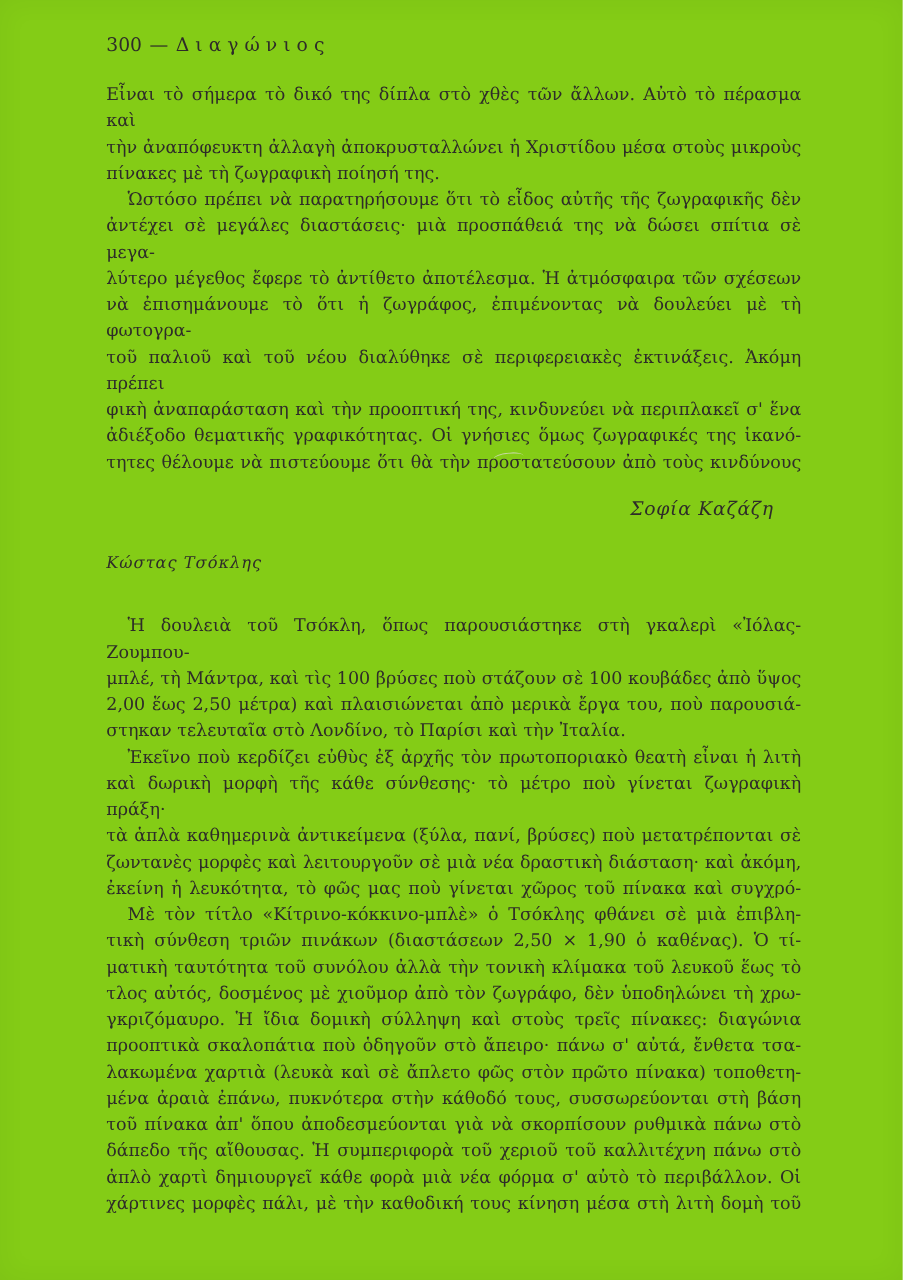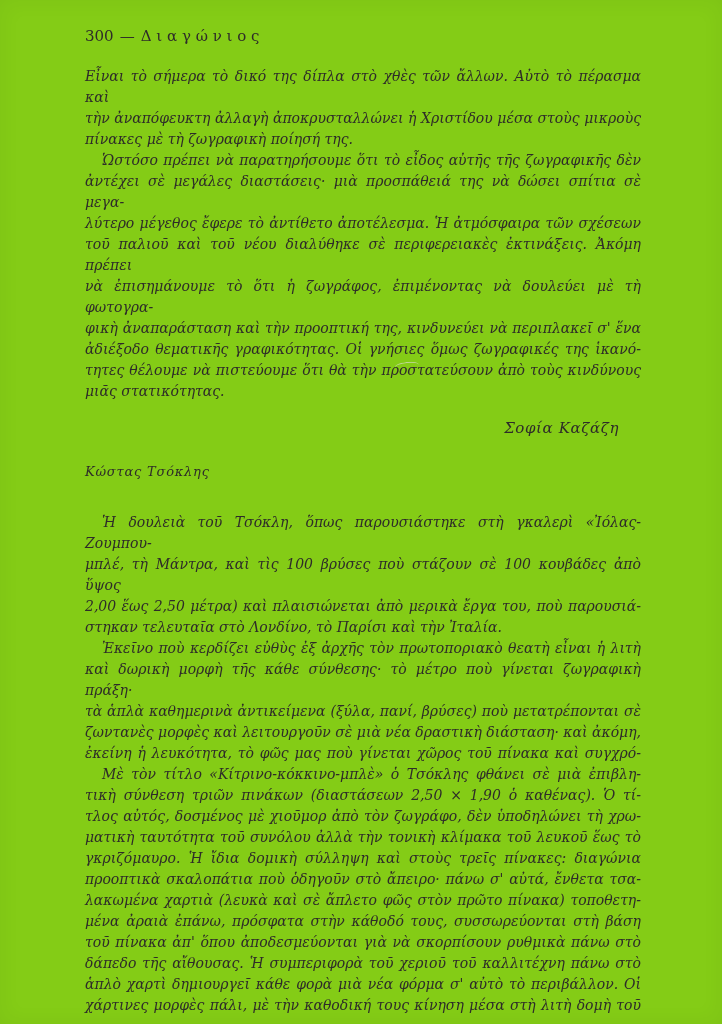--- a/index.html
+++ b/index.html
@@ -20,21 +20,21 @@
   }
   .running-header {
     font-size: 15px;
     line-height: 21px;
     margin-bottom: 19px;
     white-space: nowrap;
   }
   .running-header .dash { margin: 0 6px 0 6px; }
   .running-header .spaced { letter-spacing: 0.32em; }
   .body-text { width: 556px; }
-  .paragraph { margin: 0; font-style: italic; }
+  .paragraph { margin: 0; }
   .line {
     font-size: 14px;
     line-height: 21px;
     text-align: justify;
     text-align-last: justify;
     white-space: normal;
   }
   .line.para-end { text-align-last: left; }
   .line.indent { text-indent: 17px; }
   .signature {
@@ -77,26 +77,25 @@
   <div class="body-text article-1">
       <div class="paragraph">
         <div class="line">Εἶναι τὸ σήμερα τὸ δικό της δίπλα στὸ χθὲς τῶν ἄλλων. Αὐτὸ τὸ πέρασμα καὶ</div>
         <div class="line">τὴν ἀναπόφευκτη ἀλλαγὴ ἀποκρυσταλλώνει ἡ Χριστίδου μέσα στοὺς μικροὺς</div>
         <div class="line para-end">πίνακες μὲ τὴ ζωγραφικὴ ποίησή της.</div>
       </div>
       <div class="paragraph">
         <div class="line indent">Ὡστόσο πρέπει νὰ παρατηρήσουμε ὅτι τὸ εἶδος αὐτῆς τῆς ζωγραφικῆς δὲν</div>
         <div class="line">ἀντέχει σὲ μεγάλες διαστάσεις· μιὰ προσπάθειά της νὰ δώσει σπίτια σὲ μεγα-</div>
         <div class="line">λύτερο μέγεθος ἔφερε τὸ ἀντίθετο ἀποτέλεσμα. Ἡ ἀτμόσφαιρα τῶν σχέσεων</div>
+        <div class="line">νὰ ἐπισημάνουμε τὸ ὅτι ἡ ζωγράφος, ἐπιμένοντας νὰ δουλεύει μὲ τὴ φωτογρα-</div>
         <div class="line">τοῦ παλιοῦ καὶ τοῦ νέου διαλύθηκε σὲ περιφερειακὲς ἐκτινάξεις. Ἀκόμη πρέπει</div>
-        <div class="line">νὰ ἐπισημάνουμε τὸ ὅτι ἡ ζωγράφος, ἐπιμένοντας νὰ δουλεύει μὲ τὴ φωτογρα-</div>
         <div class="line">φικὴ ἀναπαράσταση καὶ τὴν προοπτική της, κινδυνεύει νὰ περιπλακεῖ σ' ἕνα</div>
         <div class="line">ἀδιέξοδο θεματικῆς γραφικότητας. Οἱ γνήσιες ὅμως ζωγραφικές της ἱκανό-</div>
         <div class="line">τητες θέλουμε νὰ πιστεύουμε ὅτι θὰ τὴν προστατεύσουν ἀπὸ τοὺς κινδύνους</div>
-        <div class="line para-end">μιᾶς στατικότητας.</div>
       </div>
     </div>
 
   <div class="signature">Σοφία Καζάζη</div>
 
   <div class="scan-artifact"></div>
 
   <h2 class="section-heading">Κώστας Τσόκλης</h2>
 
   <div class="body-text article-2">
@@ -109,26 +108,26 @@
       <div class="paragraph">
         <div class="line indent">Ἐκεῖνο ποὺ κερδίζει εὐθὺς ἐξ ἀρχῆς τὸν πρωτοποριακὸ θεατὴ εἶναι ἡ λιτὴ</div>
         <div class="line">καὶ δωρικὴ μορφὴ τῆς κάθε σύνθεσης· τὸ μέτρο ποὺ γίνεται ζωγραφικὴ πράξη·</div>
         <div class="line">τὰ ἁπλὰ καθημερινὰ ἀντικείμενα (ξύλα, πανί, βρύσες) ποὺ μετατρέπονται σὲ</div>
         <div class="line">ζωντανὲς μορφὲς καὶ λειτουργοῦν σὲ μιὰ νέα δραστικὴ διάσταση· καὶ ἀκόμη,</div>
         <div class="line">ἐκείνη ἡ λευκότητα, τὸ φῶς μας ποὺ γίνεται χῶρος τοῦ πίνακα καὶ συγχρό-</div>
       </div>
       <div class="paragraph">
         <div class="line indent">Μὲ τὸν τίτλο «Κίτρινο-κόκκινο-μπλὲ» ὁ Τσόκλης φθάνει σὲ μιὰ ἐπιβλη-</div>
         <div class="line">τικὴ σύνθεση τριῶν πινάκων (διαστάσεων 2,50 × 1,90 ὁ καθένας). Ὁ τί-</div>
+        <div class="line">ματικὴ ταυτότητα τοῦ συνόλου ἀλλὰ τὴν τονικὴ κλίμακα τοῦ λευκοῦ ἕως τὸ</div>
         <div class="line">τλος αὐτός, δοσμένος μὲ χιοῦμορ ἀπὸ τὸν ζωγράφο, δὲν ὑποδηλώνει τὴ χρω-</div>
-        <div class="line">ματικὴ ταυτότητα τοῦ συνόλου ἀλλὰ τὴν τονικὴ κλίμακα τοῦ λευκοῦ ἕως τὸ</div>
         <div class="line">γκριζόμαυρο. Ἡ ἴδια δομικὴ σύλληψη καὶ στοὺς τρεῖς πίνακες: διαγώνια</div>
         <div class="line">προοπτικὰ σκαλοπάτια ποὺ ὁδηγοῦν στὸ ἄπειρο· πάνω σ' αὐτά, ἔνθετα τσα-</div>
         <div class="line">λακωμένα χαρτιὰ (λευκὰ καὶ σὲ ἄπλετο φῶς στὸν πρῶτο πίνακα) τοποθετη-</div>
-        <div class="line">μένα ἀραιὰ ἐπάνω, πρόσφατα στὴν κάθοδό τους, συσσωρεύονται στὴ βάση</div>
+        <div class="line">μένα ἀραιὰ ἐπάνω, πυκνότερα στὴν κάθοδό τους, συσσωρεύονται στὴ βάση</div>
         <div class="line">τοῦ πίνακα ἀπ' ὅπου ἀποδεσμεύονται γιὰ νὰ σκορπίσουν ρυθμικὰ πάνω στὸ</div>
         <div class="line">δάπεδο τῆς αἴθουσας. Ἡ συμπεριφορὰ τοῦ χεριοῦ τοῦ καλλιτέχνη πάνω στὸ</div>
         <div class="line">ἁπλὸ χαρτὶ δημιουργεῖ κάθε φορὰ μιὰ νέα φόρμα σ' αὐτὸ τὸ περιβάλλον. Οἱ</div>
         <div class="line">χάρτινες μορφὲς πάλι, μὲ τὴν καθοδική τους κίνηση μέσα στὴ λιτὴ δομὴ τοῦ</div>
       </div>
     </div>
 
 </div>
 
 </body></html>

